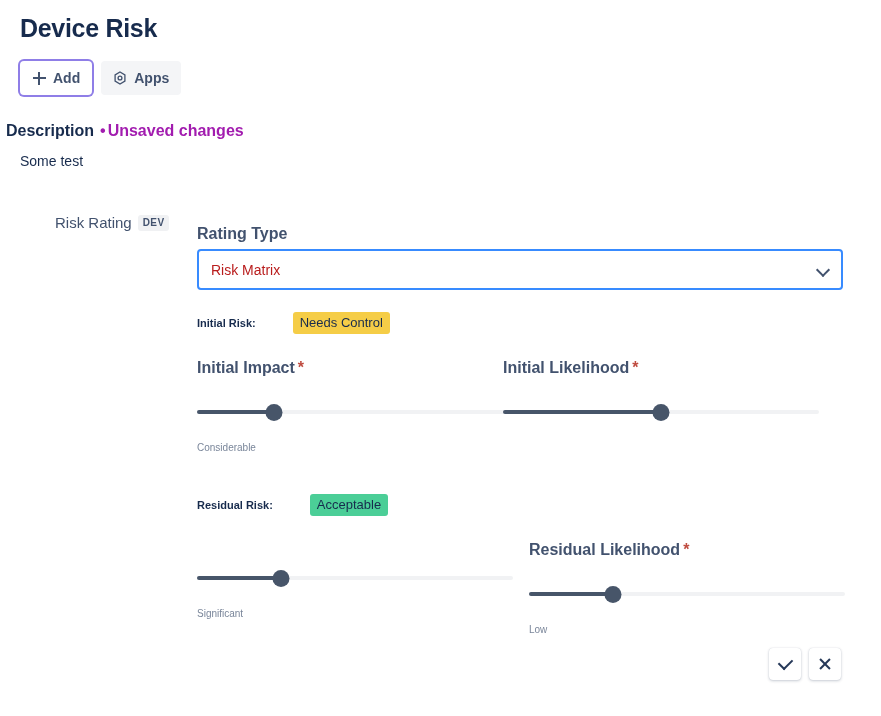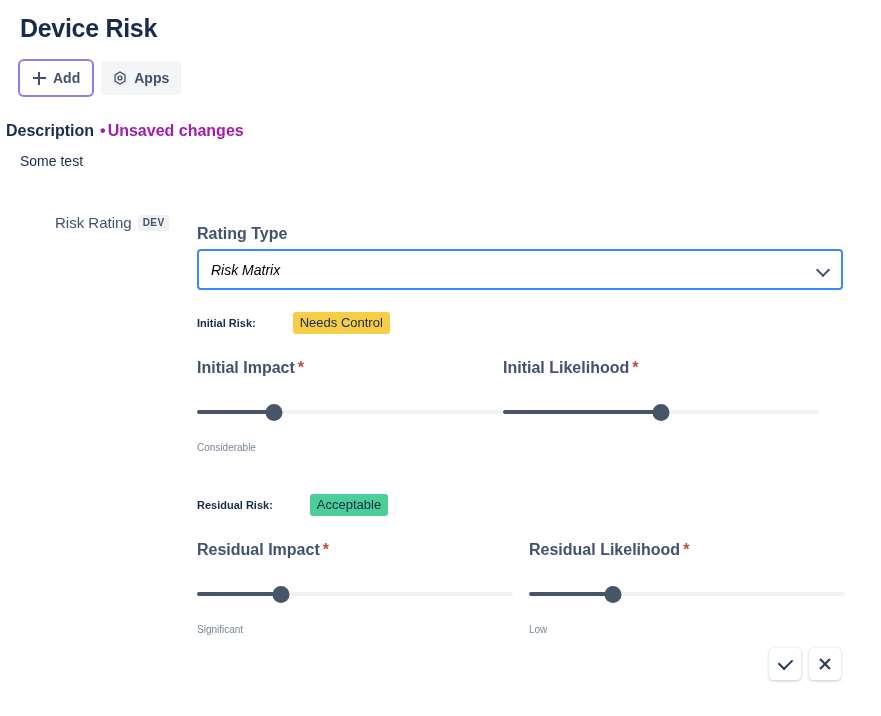--- a/index.html
+++ b/index.html
@@ -157,22 +157,21 @@
     border-radius: 4px;
     background: #ffffff;
     display: flex;
     align-items: center;
     padding: 0 12px;
     cursor: pointer;
   }
   .select-value {
     flex: 1;
     font-size: 14px;
-    color: #000000;
-    font-style: italic;
+    color: #b91c1c;
   }
   .chev {
     width: 12px;
     height: 12px;
     position: relative;
     flex: 0 0 auto;
   }
   .chev::before {
     content: "";
     position: absolute;
@@ -356,21 +355,20 @@
       <div class="thumb" id="thumb-il" style="left: 50%;"></div>
     </div>
   </div>
 
   <div class="risk-head risk-residual">
     <span class="risk-head-text">Residual Risk:</span>
     <span class="risk-badge" id="badge-residual" style="background: rgb(75, 206, 151);">Acceptable</span>
   </div>
 
   <div class="slider-group sg-ri">
-    <div class="field-label"><span>Residual Impact</span><span class="req">*</span></div>
     <div class="slider-wrap">
       <div class="track"></div>
       <div class="track-fill" id="fill-ri" style="width: 26.5%;"></div>
       <div class="thumb" id="thumb-ri" style="left: 26.5%;"></div>
     </div>
     <div class="slider-value">Significant</div>
   </div>
 
   <div class="slider-group sg-rl">
     <div class="field-label"><span>Residual Likelihood</span><span class="req">*</span></div>

